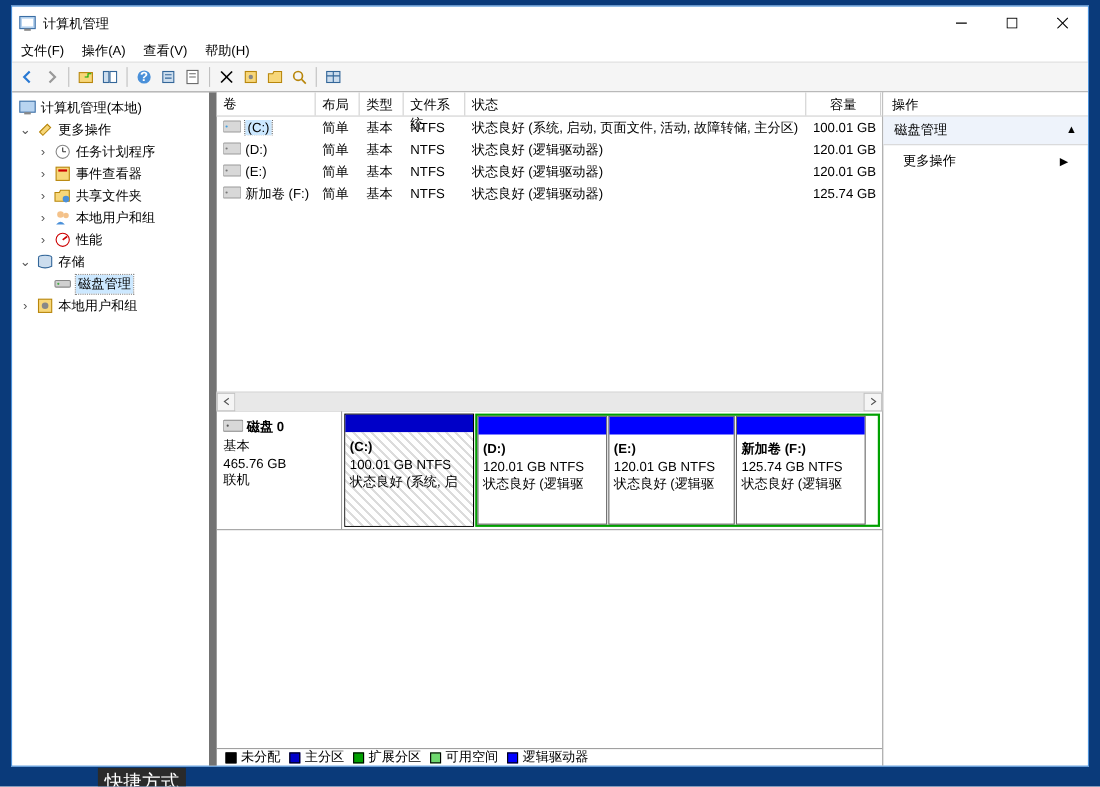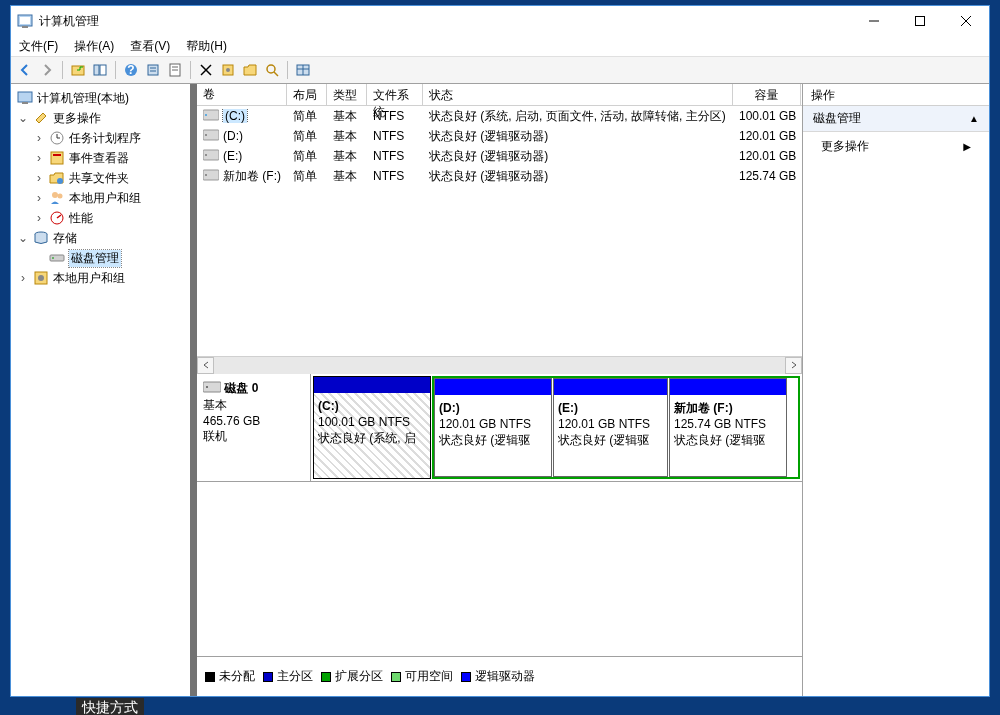--- a/index.html
+++ b/index.html
@@ -46,32 +46,32 @@
     .disk-info { width: 114px; border-right: 1px solid #a0a0a0; padding: 6px; }
     .disk-info .dicon { display: inline-block; vertical-align: middle; }
     .disk-info .dname { font-weight: bold; font-size: 12px; }
     .disk-parts { flex: 1; display: flex; padding: 2px; gap: 0; }
     .part { border: 1px solid #000; display: flex; flex-direction: column; margin-right: 1px; }
     .part-header { height: 16px; background: #0000c8; }
     .part.primary .part-header { background: #0000c8; }
     .part-body { flex: 1; padding: 5px 4px; font-size: 11px; line-height: 1.35; overflow: hidden; }
     .part-body .pname { font-weight: bold; }
     .part.hatched .part-body { background: repeating-linear-gradient(45deg, #fff, #fff 4px, #dcdcdc 4px, #dcdcdc 6px); }
-    .legend { height: 40px; border-top: 1px solid #a0a0a0; display: flex; align-items: center; padding: 0 8px; gap: 8px; font-size: 12px; }
+    .legend { height: 16px; border-top: 1px solid #a0a0a0; display: flex; align-items: center; padding: 0 8px; gap: 8px; font-size: 12px; }
     .legend .sw { width: 10px; height: 10px; display: inline-block; border: 1px solid #000; margin-right: 4px; vertical-align: middle; }
     .actions { width: 186px; display: flex; flex-direction: column; }
     .actions-header { height: 22px; border-bottom: 1px solid #d0d0d0; padding: 3px 8px; font-size: 12px; background: #fff; }
     .actions-section { background: #eef3fb; padding: 4px 10px; display: flex; align-items: center; border-bottom: 1px solid #d8d8d8; }
     .actions-section .arrow { margin-left: auto; font-size: 10px; }
     .actions-item { padding: 6px 18px; display: flex; align-items: center; }
     .actions-item .arrow { margin-left: auto; font-size: 10px; }
     .ext-group { display: flex; border: 2px solid #00a000; flex: 1; }
     .ext-group .part { border: 1px solid #666; }
     .ext-group .part:first-child { margin-left: 0; }
-    .taskbar-bit { position: absolute; bottom: 0; left: 76px; height: 17px; color: #fff; font-size: 14px; padding: 1px 6px; background: #2a2a2a; }
+    .taskbar-bit { position: absolute; bottom: 0; left: 89px; height: 17px; color: #fff; font-size: 17px; padding: 1px 6px; background: #2a2a2a; }
   </style>
 </head>
 <body>
 
 <div class="window">
 
   <div class="titlebar">
     <span class="icon">
       <svg width="16" height="16">
           <rect x="1" y="2" width="14" height="11" fill="#b8d4f0" stroke="#3a6ea5"></rect>

